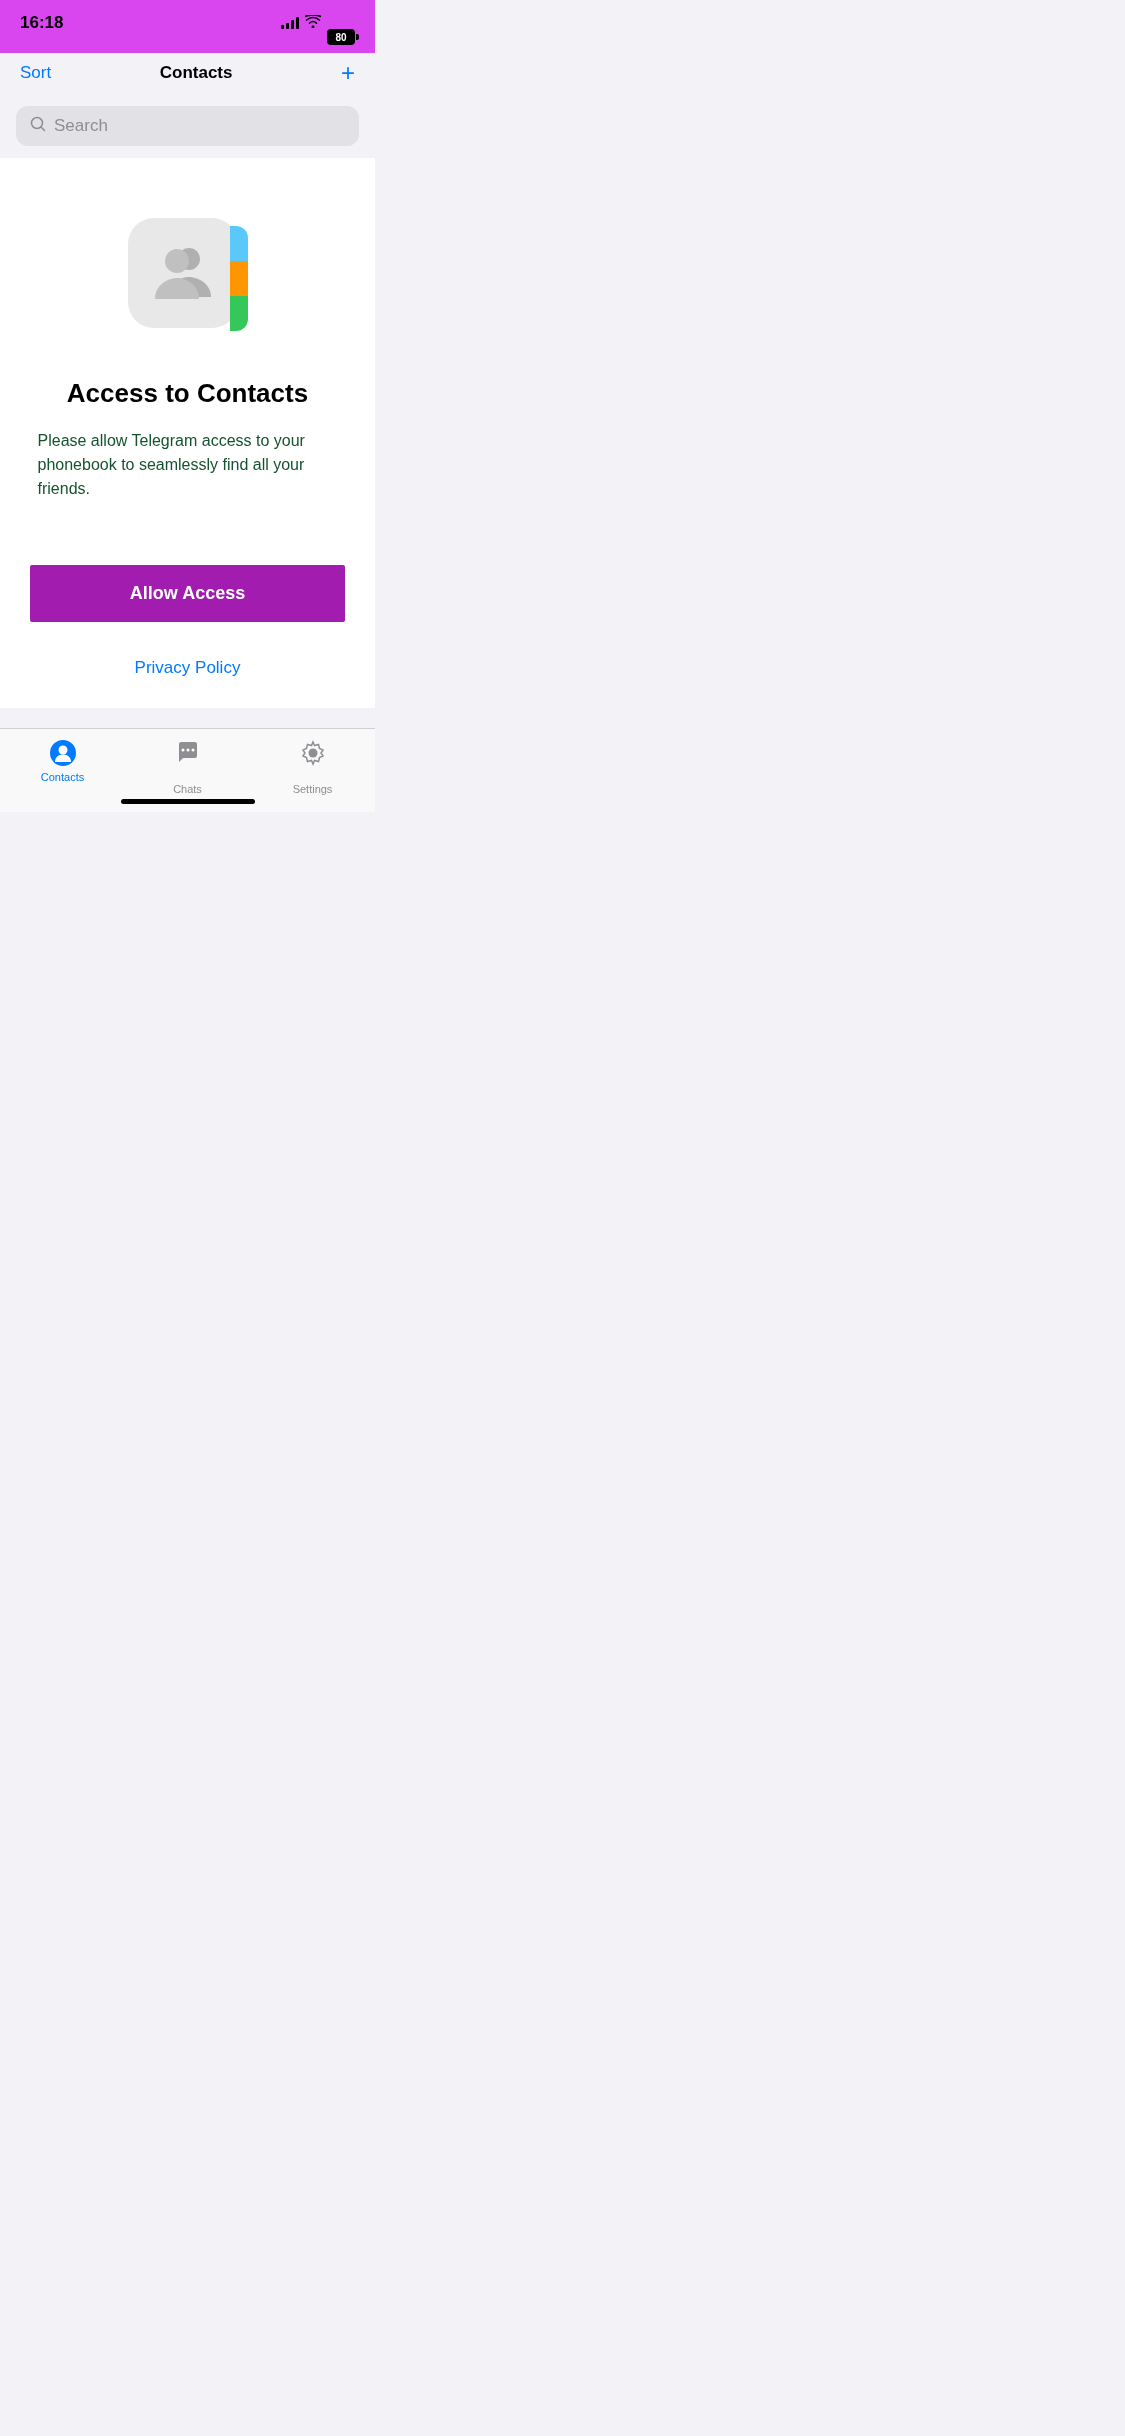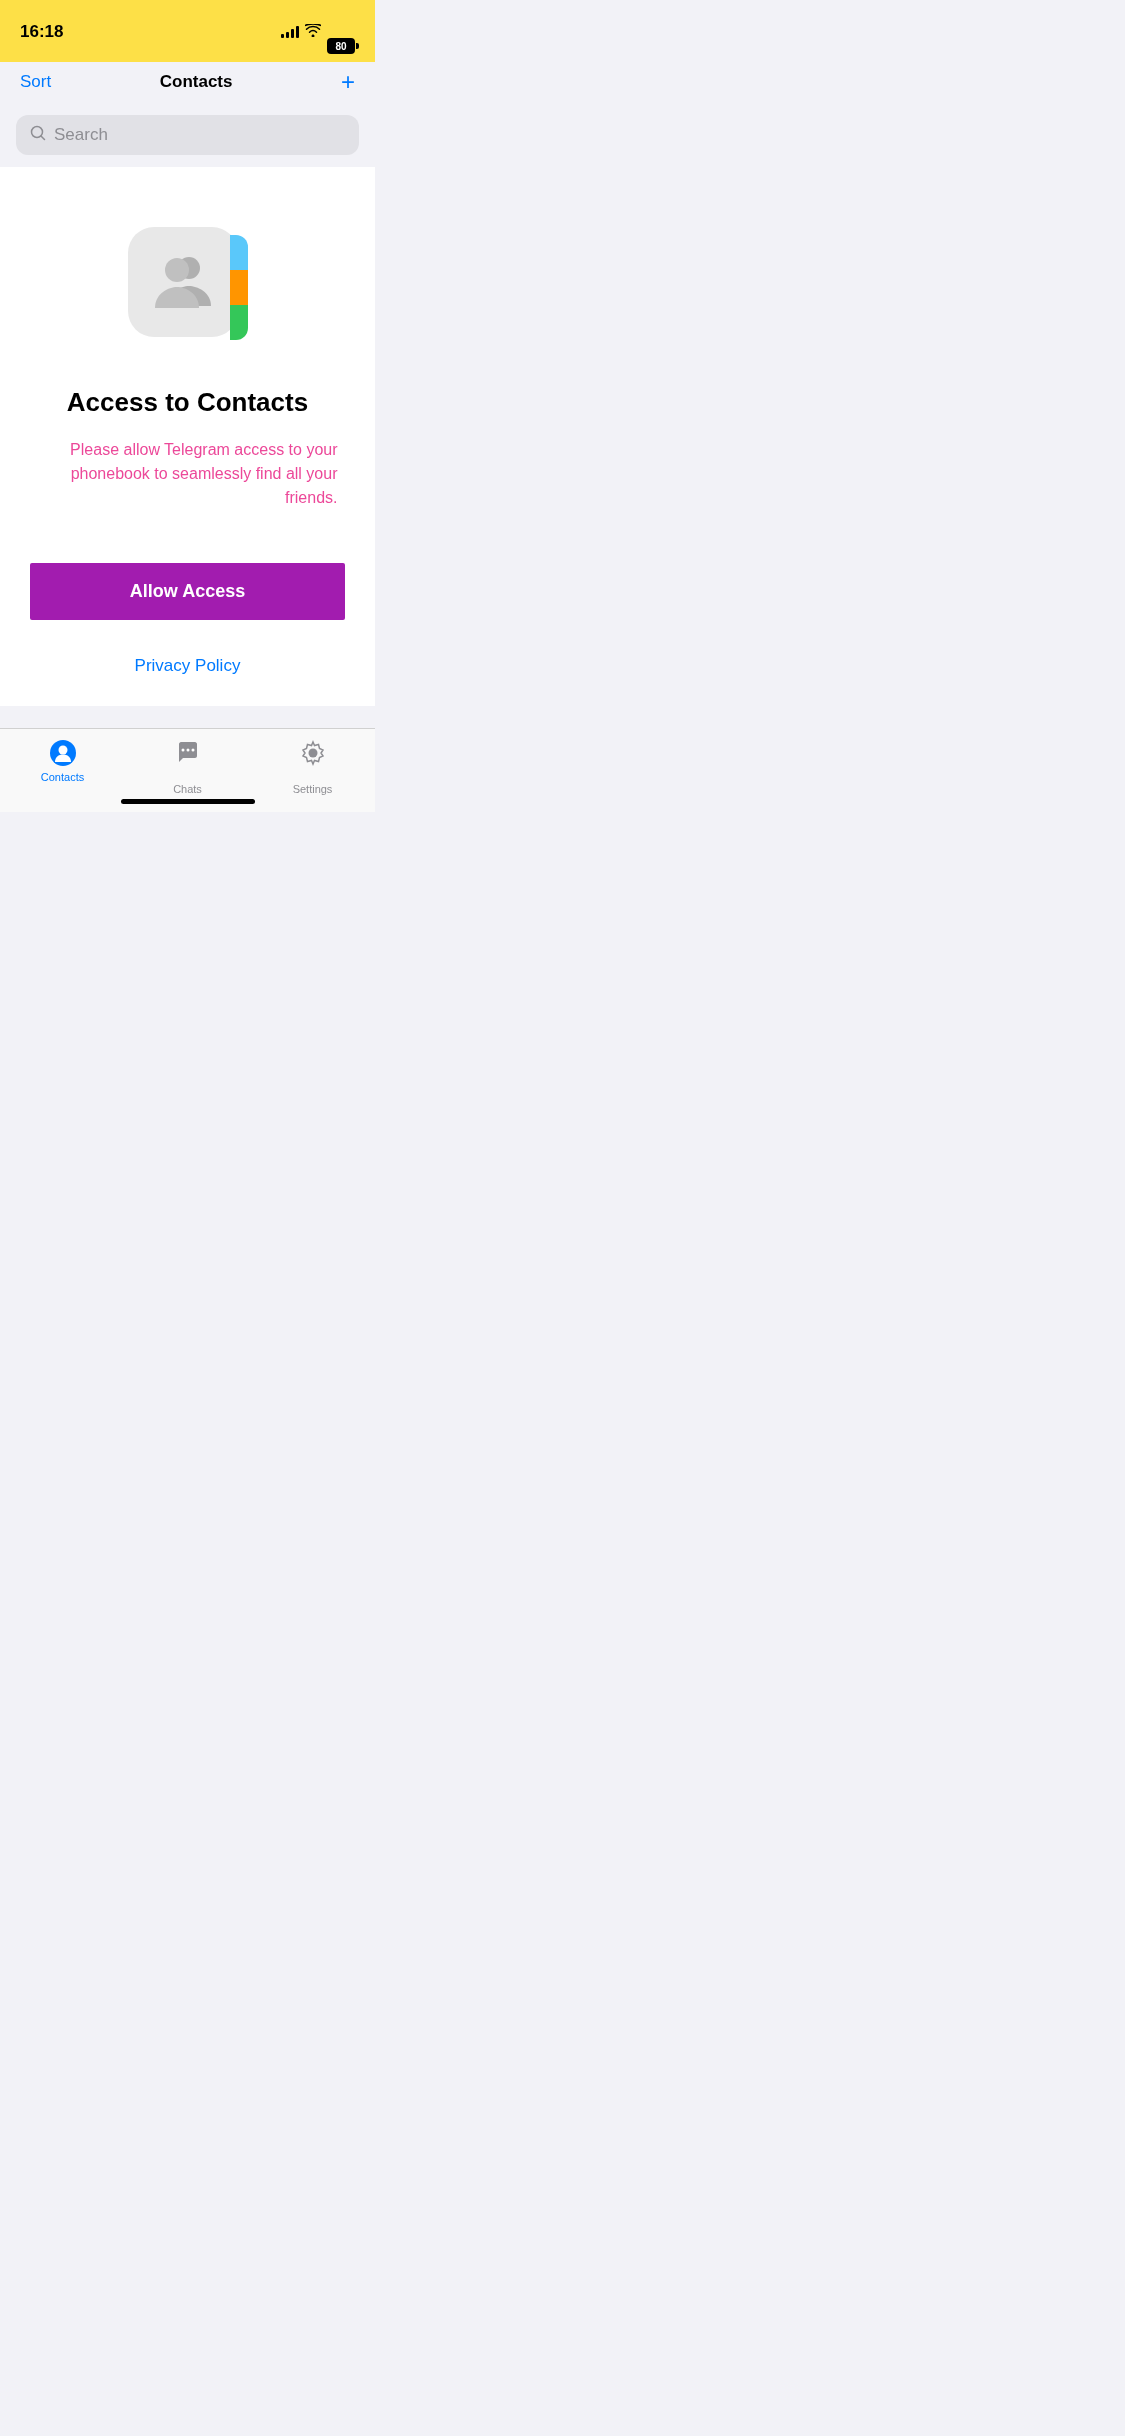--- a/index.html
+++ b/index.html
@@ -12,22 +12,22 @@
       font-family: -apple-system, 'SF Pro Display', 'Helvetica Neue', Arial, sans-serif;
       overflow: hidden;
       position: relative;
     }
 
     
     .status-bar {
       display: flex;
       justify-content: space-between;
       align-items: center;
-      padding: 10px 20px 8px;
-      background: #fde047;
+      padding: 1px 20px 8px;
+      background: #d946ef;
     }
 
     .status-time {
       font-size: 17px;
       font-weight: 600;
       color: #000;
     }
 
     .status-icons {
       display: flex;
@@ -191,24 +191,24 @@
     .access-title {
       font-size: 26px;
       font-weight: 700;
       color: #000;
       text-align: center;
       margin-bottom: 20px;
     }
 
     .access-description {
       font-size: 16px;
-      color: #ec4899;
-      text-align: right;
+      color: #14532d;
+      text-align: left;
       line-height: 1.5;
-      margin-bottom: 29px;
+      margin-bottom: 40px;
       max-width: 300px;
     }
 
     
     .allow-access-btn {
       width: 100%;
       max-width: 340px;
       background: #a21caf;
       color: #ffffff;
       border: none;

